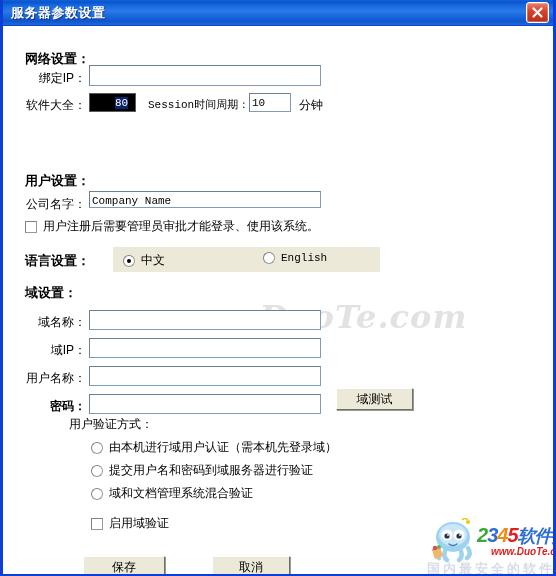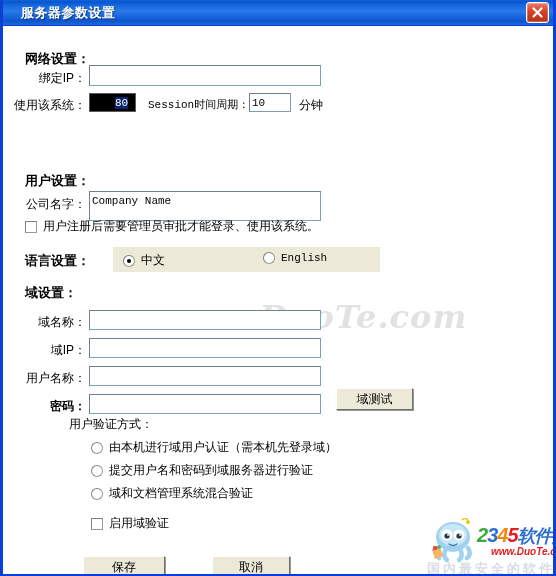--- a/index.html
+++ b/index.html
@@ -29,21 +29,20 @@
 
   .titlebar {
     position: relative;
     height: 25px;
     background: linear-gradient(to bottom,
         #1063d6 0%, #0a54cf 8%, #1668de 22%, #2a7ae8 45%,
         #1b6ade 62%, #0f55cf 85%, #1f6bd8 100%);
     border-bottom: 1px solid #0a3fd8;
     display: flex;
     align-items: center;
-    padding-left: 10px;
   }
   .titlebar-text {
     color: #ffffff;
     font-size: 13px;
     font-weight: bold;
     margin-left: 8px;
     letter-spacing: 0.5px;
     text-shadow: 1px 1px 1px rgba(0,0,0,0.45);
     white-space: nowrap;
   }
@@ -277,32 +276,32 @@
 
   <div class="client">
 
     <div class="watermark">www.DuoTe.com</div>
 
     <div class="section-title" style="left:22px; top:24px;text-align:right;">网络设置：</div>
 
     <div class="field-label" style="left:0px; top:44px; width:83px;">绑定IP：</div>
     <div class="tbox" style="left:86px; top:39px; width:232px; height:21px;"></div>
 
-    <div class="field-label" style="left:0px; top:71px; width:83px;">使用该系统：</div>
+    <div class="field-label" style="left:0px; top:71px; width:83px;">软件大全：</div>
     <div class="tbox focused" style="left:86px; top:67px; width:47px; height:19px;"><span class="sel">80</span></div>
 
     <div class="static-text mono-label" style="left:145px; top:71px;">Session时间周期：</div>
     <div class="tbox" style="left:246px; top:67px; width:42px; height:19px;">10</div>
     <div class="static-text" style="left:296px; top:71px;">分钟</div>
 
 
     <div class="section-title" style="left:22px; top:146px;">用户设置：</div>
 
     <div class="field-label" style="left:0px; top:170px; width:83px;">公司名字：</div>
-    <div class="tbox" style="left:86px; top:165px; width:232px; height:30px;">Company Name</div>
+    <div class="tbox" style="left:86px; top:165px; width:232px; height:17px;">Company Name</div>
 
     <div class="cb-row" style="left:22px; top:192px;">
       <span class="cb-box"></span>
       <span class="cb-label">用户注册后需要管理员审批才能登录、使用该系统。</span>
     </div>
 
     <div class="section-title" style="left:22px; top:226px;">语言设置：</div>
     <div class="lang-panel" style="left:110px; top:221px; width:267px; height:25px;"></div>
     <div class="rb-row" style="left:120px; top:226px;">
       <span class="rb-circ on"></span>

